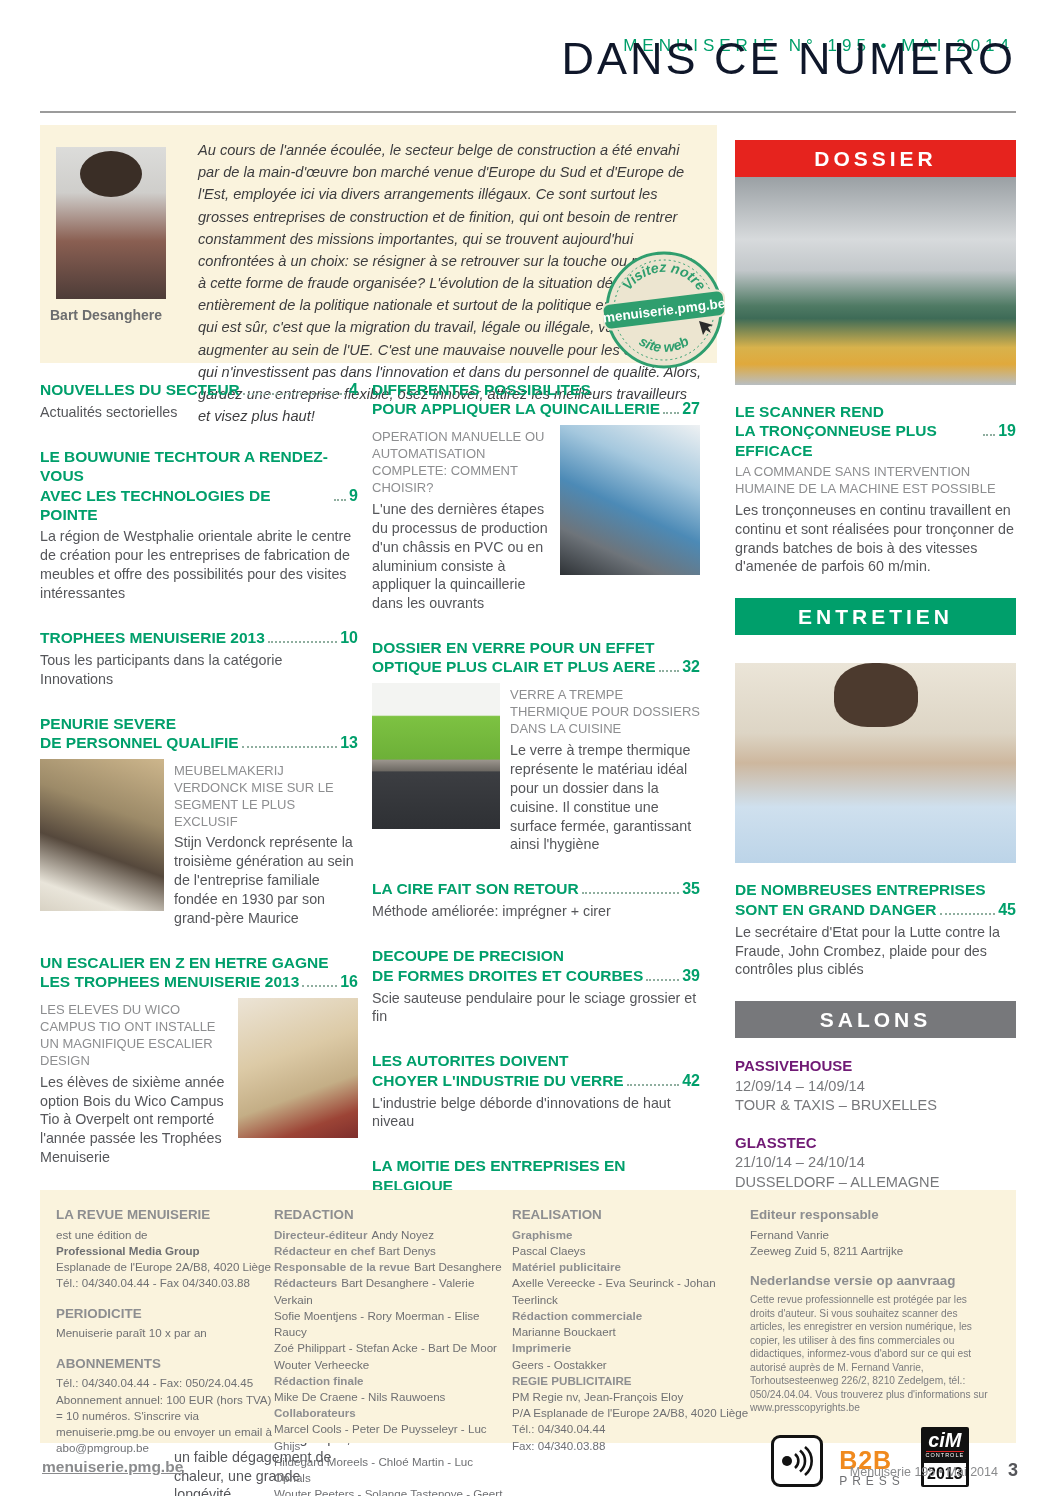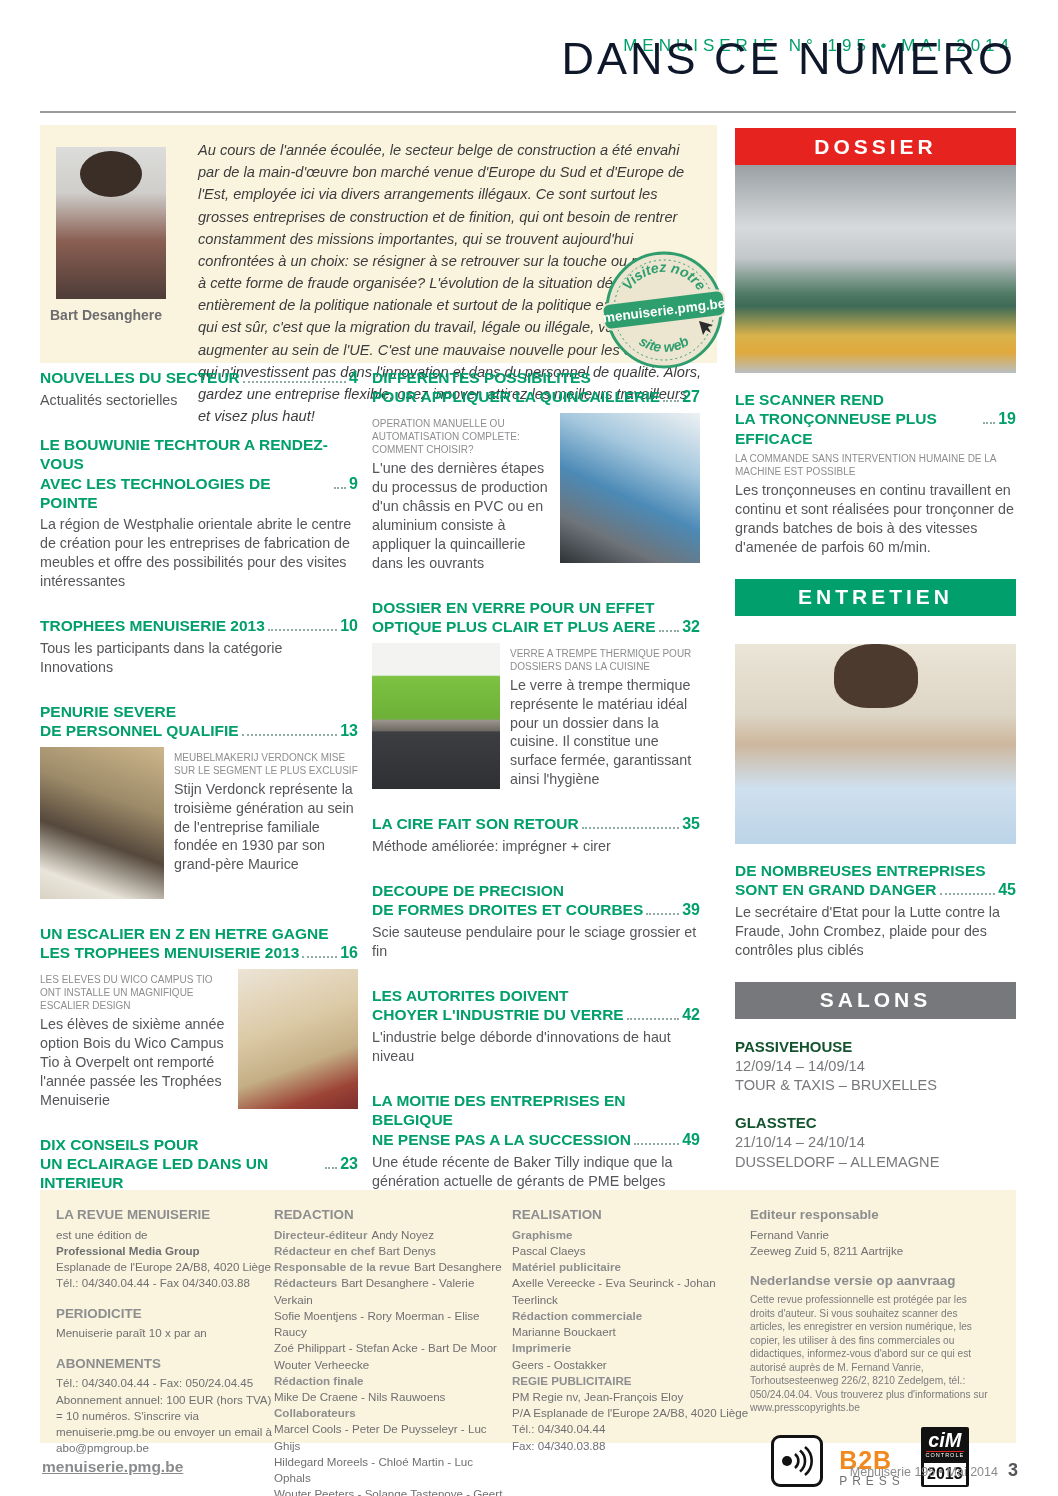--- a/index.html
+++ b/index.html
@@ -16,30 +16,30 @@
   .intro-photo{position:absolute;top:22px;left:16px;width:110px;height:152px;
       background:linear-gradient(180deg,#dcdcda 0%,#cfcecb 30%,#8a5f52 62%,#4d3c38 100%);}
   .intro-photo::before{content:"";position:absolute;left:24px;top:4px;width:62px;height:46px;
       border-radius:50%;background:#3a2e26;}
   .intro-caption{position:absolute;top:182px;left:10px;width:130px;color:#6c6d6f;
       font-weight:bold;font-size:14px;}
   .intro-text{position:absolute;top:14px;left:158px;width:505px;color:#3c3c3e;
       font-style:italic;font-size:14.6px;line-height:1.52;}
   .stamp{position:absolute;right:-8px;bottom:-8px;width:122px;height:122px;}
   
-  .col{position:absolute;}
+  .col{position:absolute;margin-top:12px;}
   .col-left{top:368px;left:40px;width:318px;}
   .col-mid{top:368px;left:372px;width:328px;}
   .col-right{top:128px;left:735px;width:281px;}
   .entry{margin-bottom:25px;}
   .etitle{color:#009f6b;font-weight:bold;font-size:15.5px;line-height:1.25;}
   .tline{display:flex;align-items:baseline;}
   .leader{flex:1;border-bottom:2px dotted #8fae9f;margin:0 3px 3px 3px;min-width:12px;}
   .pg{color:#009f6b;font-weight:bold;font-size:16px;}
-  .ekicker{color:#8d8e90;font-size:10px;line-height:1.3;text-transform:uppercase;margin:4px 0 2px;}
+  .ekicker{color:#8d8e90;font-size:13px;line-height:1.3;text-transform:uppercase;margin:4px 0 2px;}
   .ebody{color:#55565a;font-size:14.3px;line-height:1.32;margin-top:3px;}
   .erow{display:flex;margin-top:6px;gap:10px;}
   .eside{flex:1;min-width:0;}
   .ephoto{flex:none;}
   .p-verdonck{width:124px;height:152px;
       background:linear-gradient(200deg,#cdb68c 0%,#9c8a68 35%,#55483c 60%,#e9e5da 85%,#d8d2c4 100%);}
   .p-escalier{width:120px;height:140px;
       background:linear-gradient(160deg,#ece4d6 0%,#dccaa6 40%,#c4ae86 65%,#9c4436 85%,#7e2e2c 100%);}
   .p-led{width:124px;height:152px;
       background:linear-gradient(180deg,#171412 0%,#4f4131 30%,#8a6f4e 55%,#a98f68 70%,#3a332b 100%);}
@@ -55,21 +55,21 @@
   .band-gray{background:#77787b;}
   .rphoto{width:281px;margin-bottom:17px;}
   .p-dossier{height:208px;
       background:linear-gradient(180deg,#9aa0a4 0%,#d7dadc 30%,#c2c7ca 45%,#4f7a64 62%,#3e6b57 68%,#d8b24c 82%,#e0a93c 90%,#b8bec2 100%);}
   .p-entretien{height:200px;
       background:linear-gradient(180deg,#ebe5d8 0%,#ddd5c5 35%,#cdb79e 50%,#cfe0ee 72%,#bcd4e8 100%);}
   .p-entretien::before{content:"";display:block;width:84px;height:64px;margin:28px auto 0;
       border-radius:46% 46% 40% 40%;background:#4c3a2e;}
   .rentry{margin:0 0 22px;}
   .salon{margin-bottom:17px;}
-  .salon-name{color:#14532d;font-weight:bold;font-size:15px;line-height:1.35;}
+  .salon-name{color:#701a75;font-weight:bold;font-size:15px;line-height:1.35;}
   .salon-line{color:#77787b;font-size:14.6px;line-height:1.35;}
   
   .footer-box{position:absolute;top:1190px;left:40px;width:976px;height:253px;background:#faf3dd;
       box-sizing:border-box;padding:16px 14px 10px 16px;display:flex;}
   .fcol{color:#6f7073;font-size:11.6px;line-height:1.4;}
   .fcol1{width:218px;}
   .fcol2{width:238px;}
   .fcol3{width:238px;}
   .fcol4{width:240px;}
   .fhead{color:#8d8e90;font-weight:bold;font-size:13.4px;margin:0 0 2px;}

